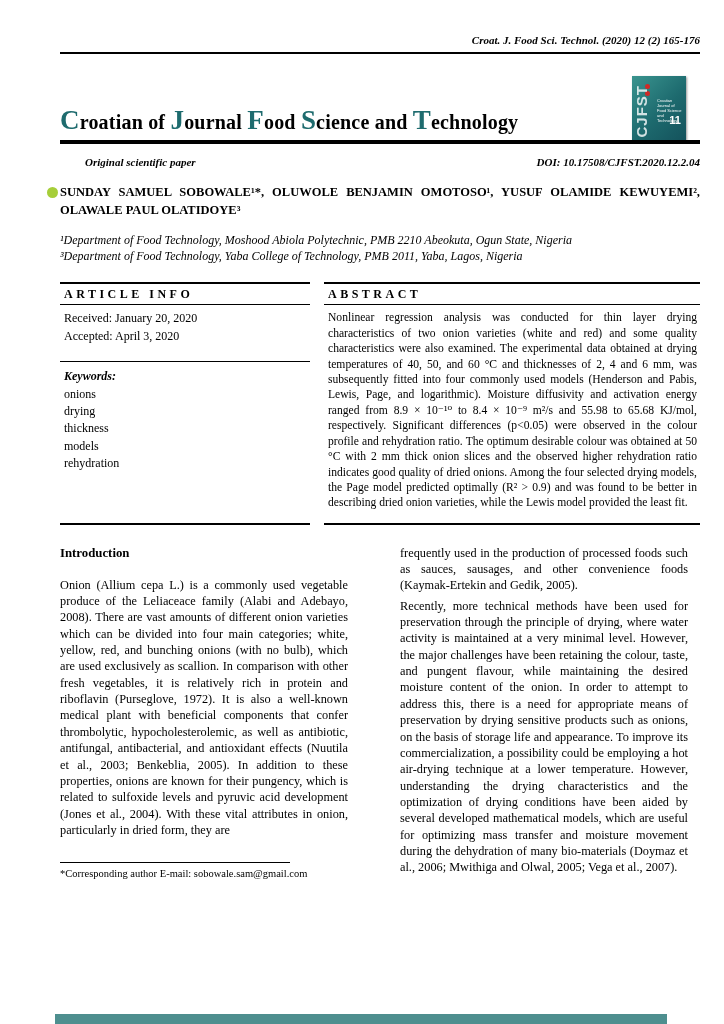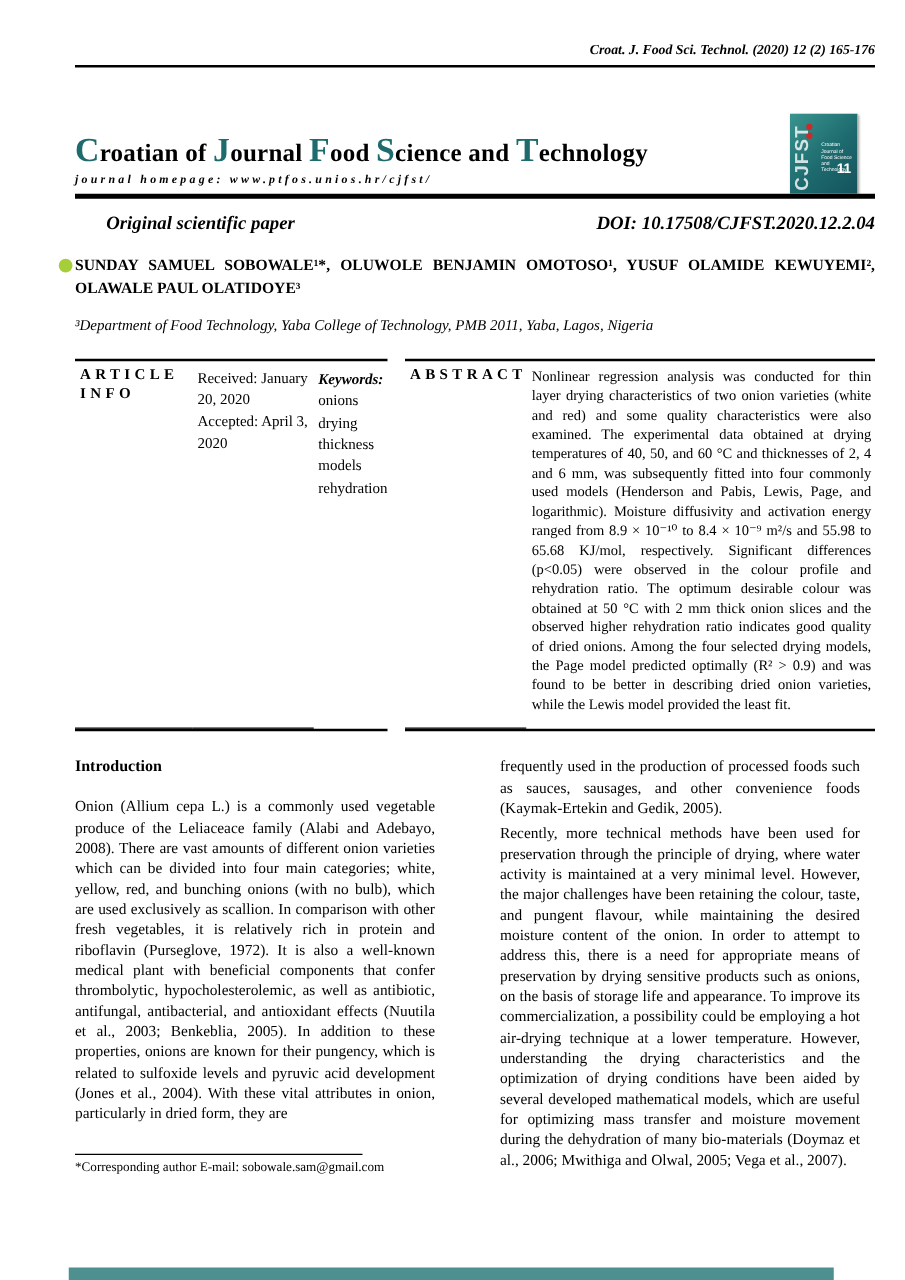--- a/index.html
+++ b/index.html
@@ -26,35 +26,35 @@
   .logo .dot.d1{top:8px;} .logo .dot.d2{top:15px;}
   .logo .acronym{position:absolute;left:1px;bottom:2px;writing-mode:vertical-rl;transform:rotate(180deg);
         color:rgba(255,255,255,.8);font-size:15px;font-weight:bold;letter-spacing:1px;
         font-family:"Liberation Sans",sans-serif;}
   .logo .mini-title{position:absolute;right:3px;top:22px;width:26px;color:#fff;font-size:4px;
         line-height:1.25;font-family:"Liberation Sans",sans-serif;}
   .logo .issue{position:absolute;right:5px;bottom:14px;color:#fff;font-weight:bold;font-size:11px;
         font-family:"Liberation Sans",sans-serif;}
 
   
-  .meta-row{display:flex;justify-content:space-between;font-size:15px;font-weight:bold;
+  .meta-row{display:flex;justify-content:space-between;font-size:11px;font-weight:bold;
             font-style:italic;margin-top:12px;}
   .meta-row .paper-type{padding-left:25px;}
 
   
   .paper-title{font-size:15.5px;font-weight:bold;margin-top:20px;line-height:1.4;}
   .authors{font-size:12.5px;font-weight:bold;margin-top:15px;text-align:justify;line-height:1.45;position:relative;}
   .orcid{display:inline-block;width:11px;height:11px;border-radius:50%;background:#a6ce39;
          vertical-align:middle;margin-left:-13px;margin-right:2px;position:relative;top:-1px;}
   .affiliations{font-size:12px;font-style:italic;margin-top:14px;line-height:1.3;}
   .affiliations div{margin:0;}
 
   
   .info-grid{display:grid;grid-template-columns:250px 376px;column-gap:14px;margin-top:18px;}
-  .info-col{border-top:2px solid #000;border-bottom:2px solid #000;display:flex;flex-direction:row;}
+  .info-col{border-top:2px solid #000;border-bottom:2px solid #000;display:flex;flex-direction:column;}
   .info-header{font-size:12px;font-weight:bold;letter-spacing:3.5px;padding:3px 0 2px 4px;
                border-bottom:1.5px solid #000;}
   .history-block{padding:5px 0 16px 4px;font-size:12px;line-height:1.45;border-bottom:1.5px solid #000;}
   .history-label,.keywords-label{font-weight:bold;font-style:italic;}
   .keywords-block{padding:6px 0 10px 4px;font-size:12px;line-height:1.45;}
   .abstract-text{padding:5px 3px 12px 4px;font-size:11.6px;line-height:1.33;text-align:justify;flex:1;}
 
   
   .body-grid{display:grid;grid-template-columns:1fr 1fr;column-gap:40px;margin-top:20px;
              font-size:12.3px;line-height:1.33;text-align:justify;}
@@ -68,21 +68,20 @@
 </head>
 <body>
 
 <div class="page">
 
   <div class="citation">Croat. J. Food Sci. Technol. (2020) 12 (2) 165-176</div>
 
   <div class="banner">
     <div class="banner-left">
       <div class="journal-title"><span class="lead">C</span><span>roatian </span><span>of </span><span class="lead">J</span><span>ournal </span><span class="lead">F</span><span>ood </span><span class="lead">S</span><span>cience </span><span>and </span><span class="lead">T</span><span>echnology</span></div>
-      <div class="homepage">journal homepage: www.ptfos.unios.hr/cjfst/</div>
     </div>
     <div class="logo">
       <span class="dot d1"></span>
       <span class="dot d2"></span>
       <span class="acronym">CJFST</span>
       <span class="mini-title">Croatian Journal of Food Science and Technology</span>
       <span class="issue">11</span>
     </div>
   </div>
 
@@ -90,20 +89,21 @@
     <span class="paper-type">Original scientific paper</span>
     <span>DOI: 10.17508/CJFST.2020.12.2.04</span>
   </div>
 
 
   <div class="authors">
     <span class="orcid"></span><span>SUNDAY SAMUEL SOBOWALE¹*, OLUWOLE BENJAMIN OMOTOSO¹, YUSUF OLAMIDE KEWUYEMI², OLAWALE PAUL OLATIDOYE³</span>
   </div>
 
   <div class="affiliations">
+    <div>¹Department of Food Technology, Moshood Abiola Polytechnic, PMB 2210 Abeokuta, Ogun State, Nigeria</div>
     <div>³Department of Food Technology, Yaba College of Technology, PMB 2011, Yaba, Lagos, Nigeria</div>
   </div>
 
   <div class="info-grid">
     <div class="info-col">
       <div class="info-header">ARTICLE INFO</div>
       <div class="history-block">
         <div>Received: January 20, 2020</div>
         <div>Accepted: April 3, 2020</div>
       </div>

